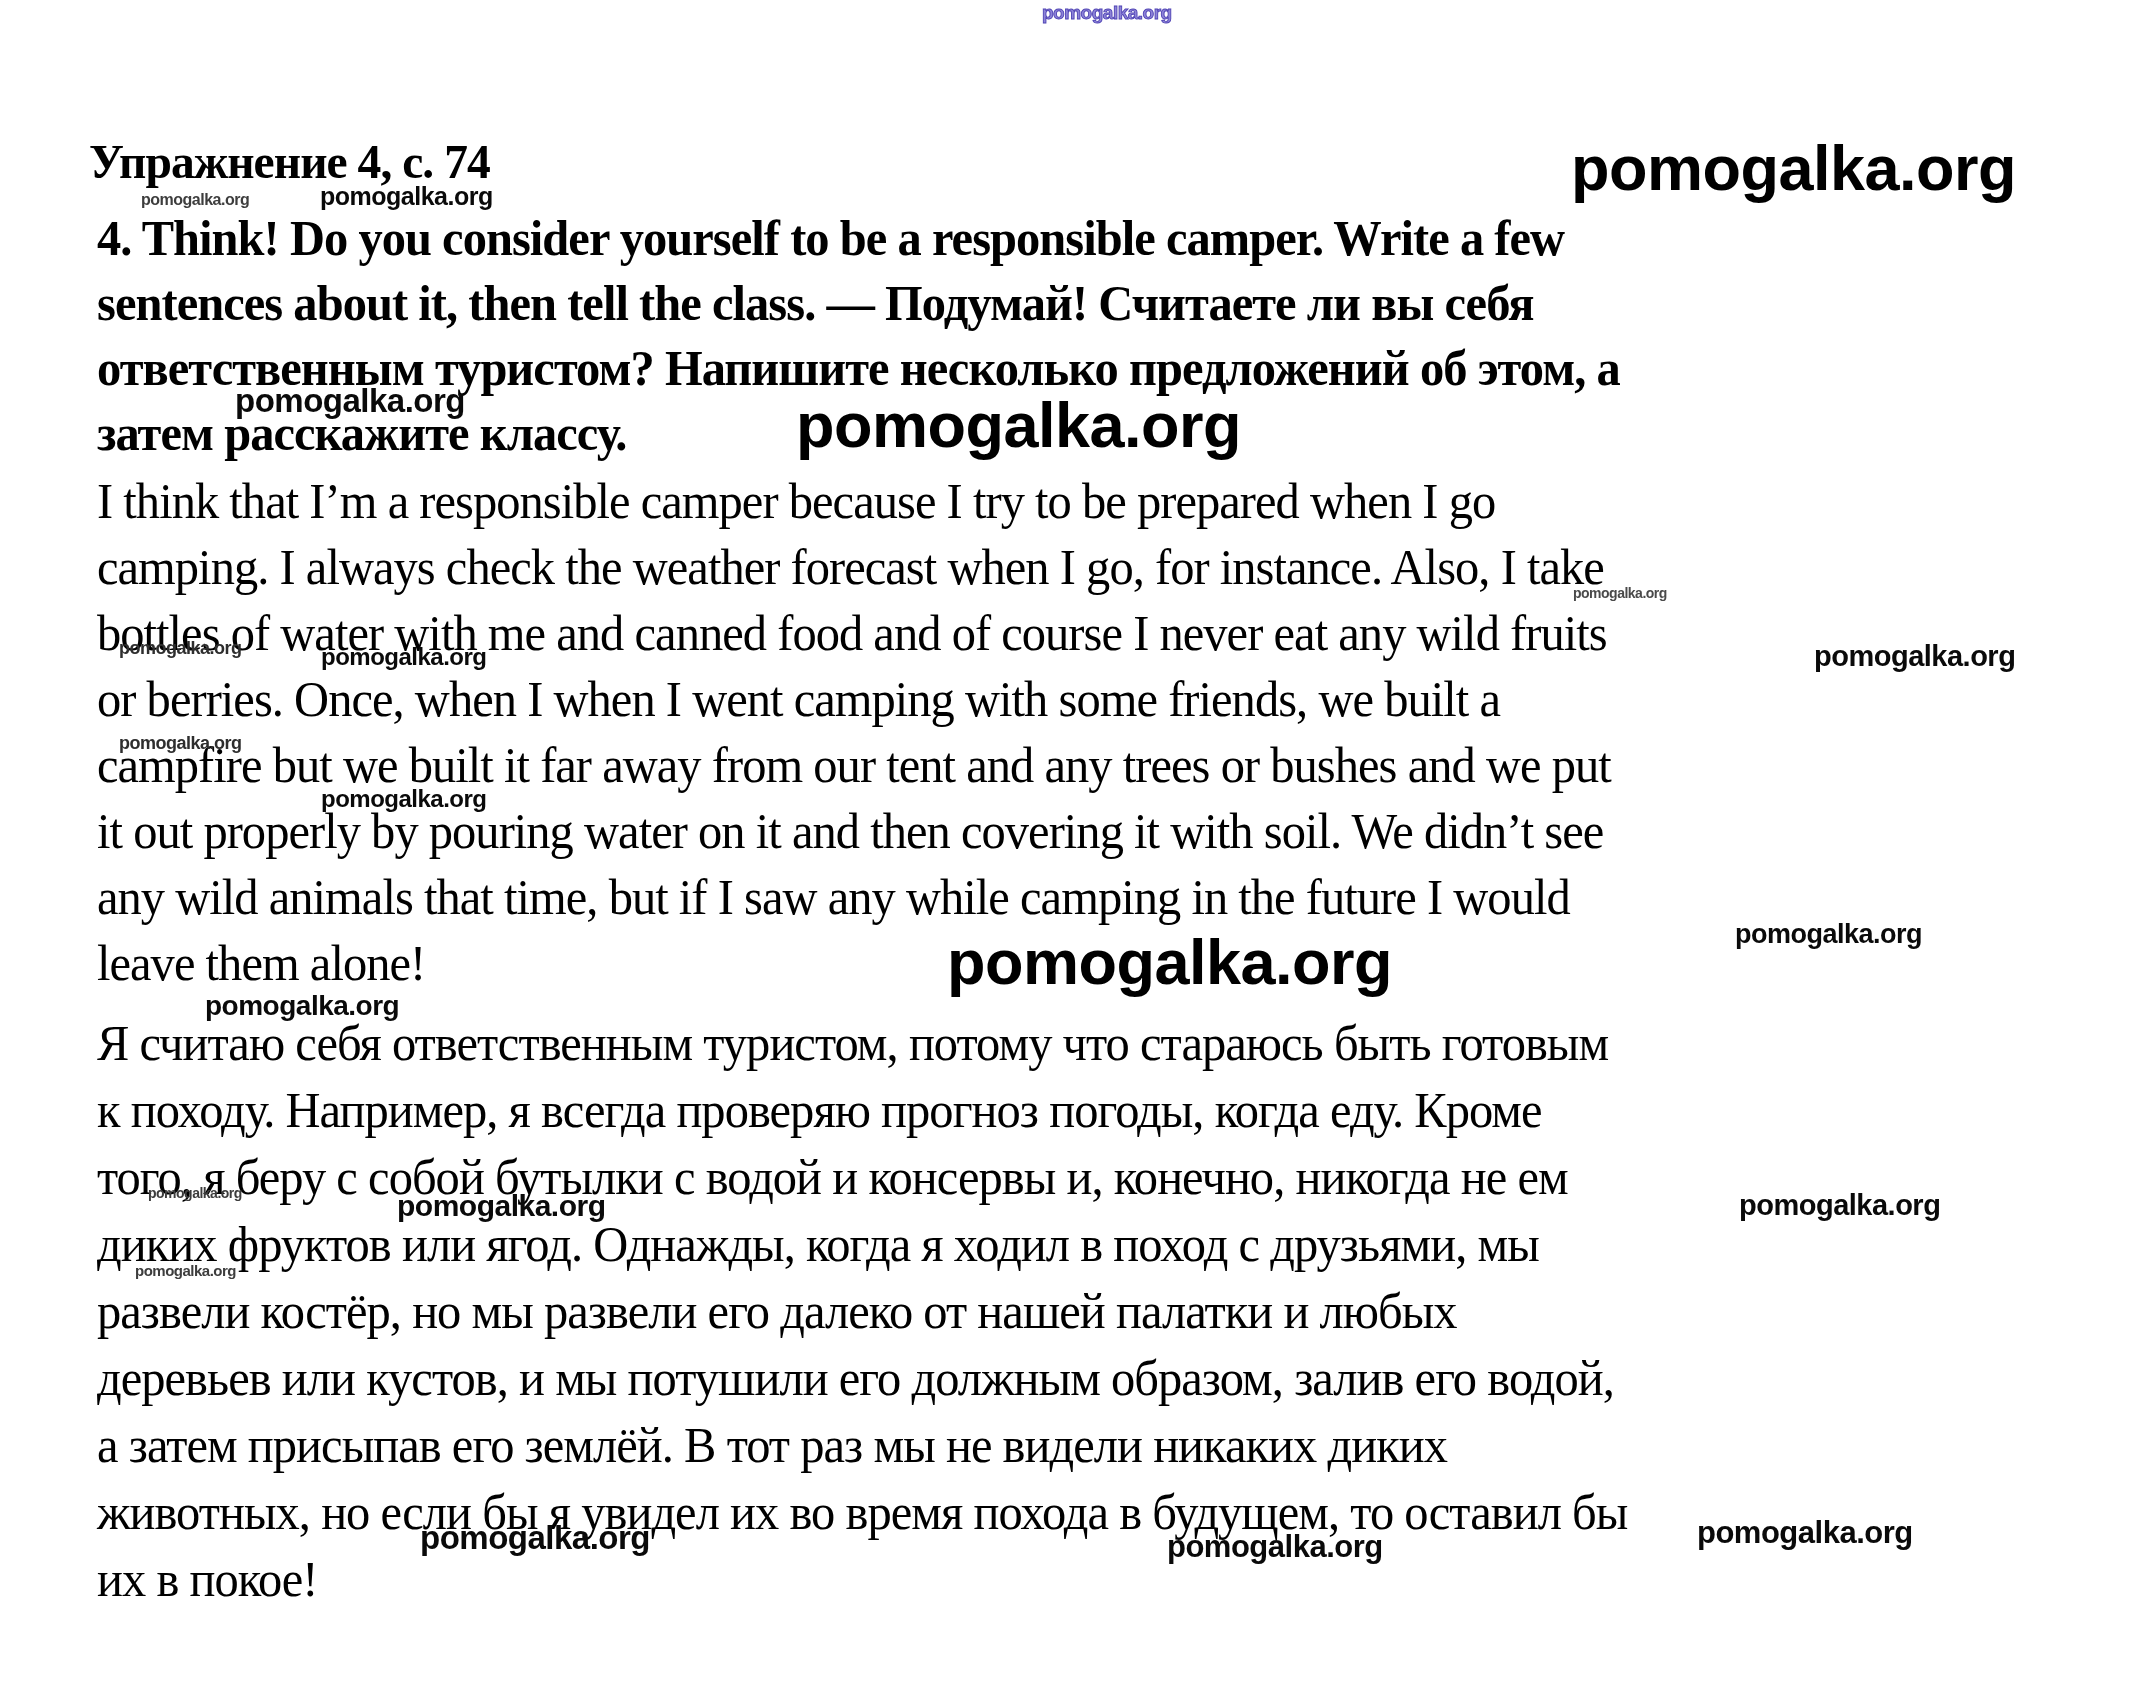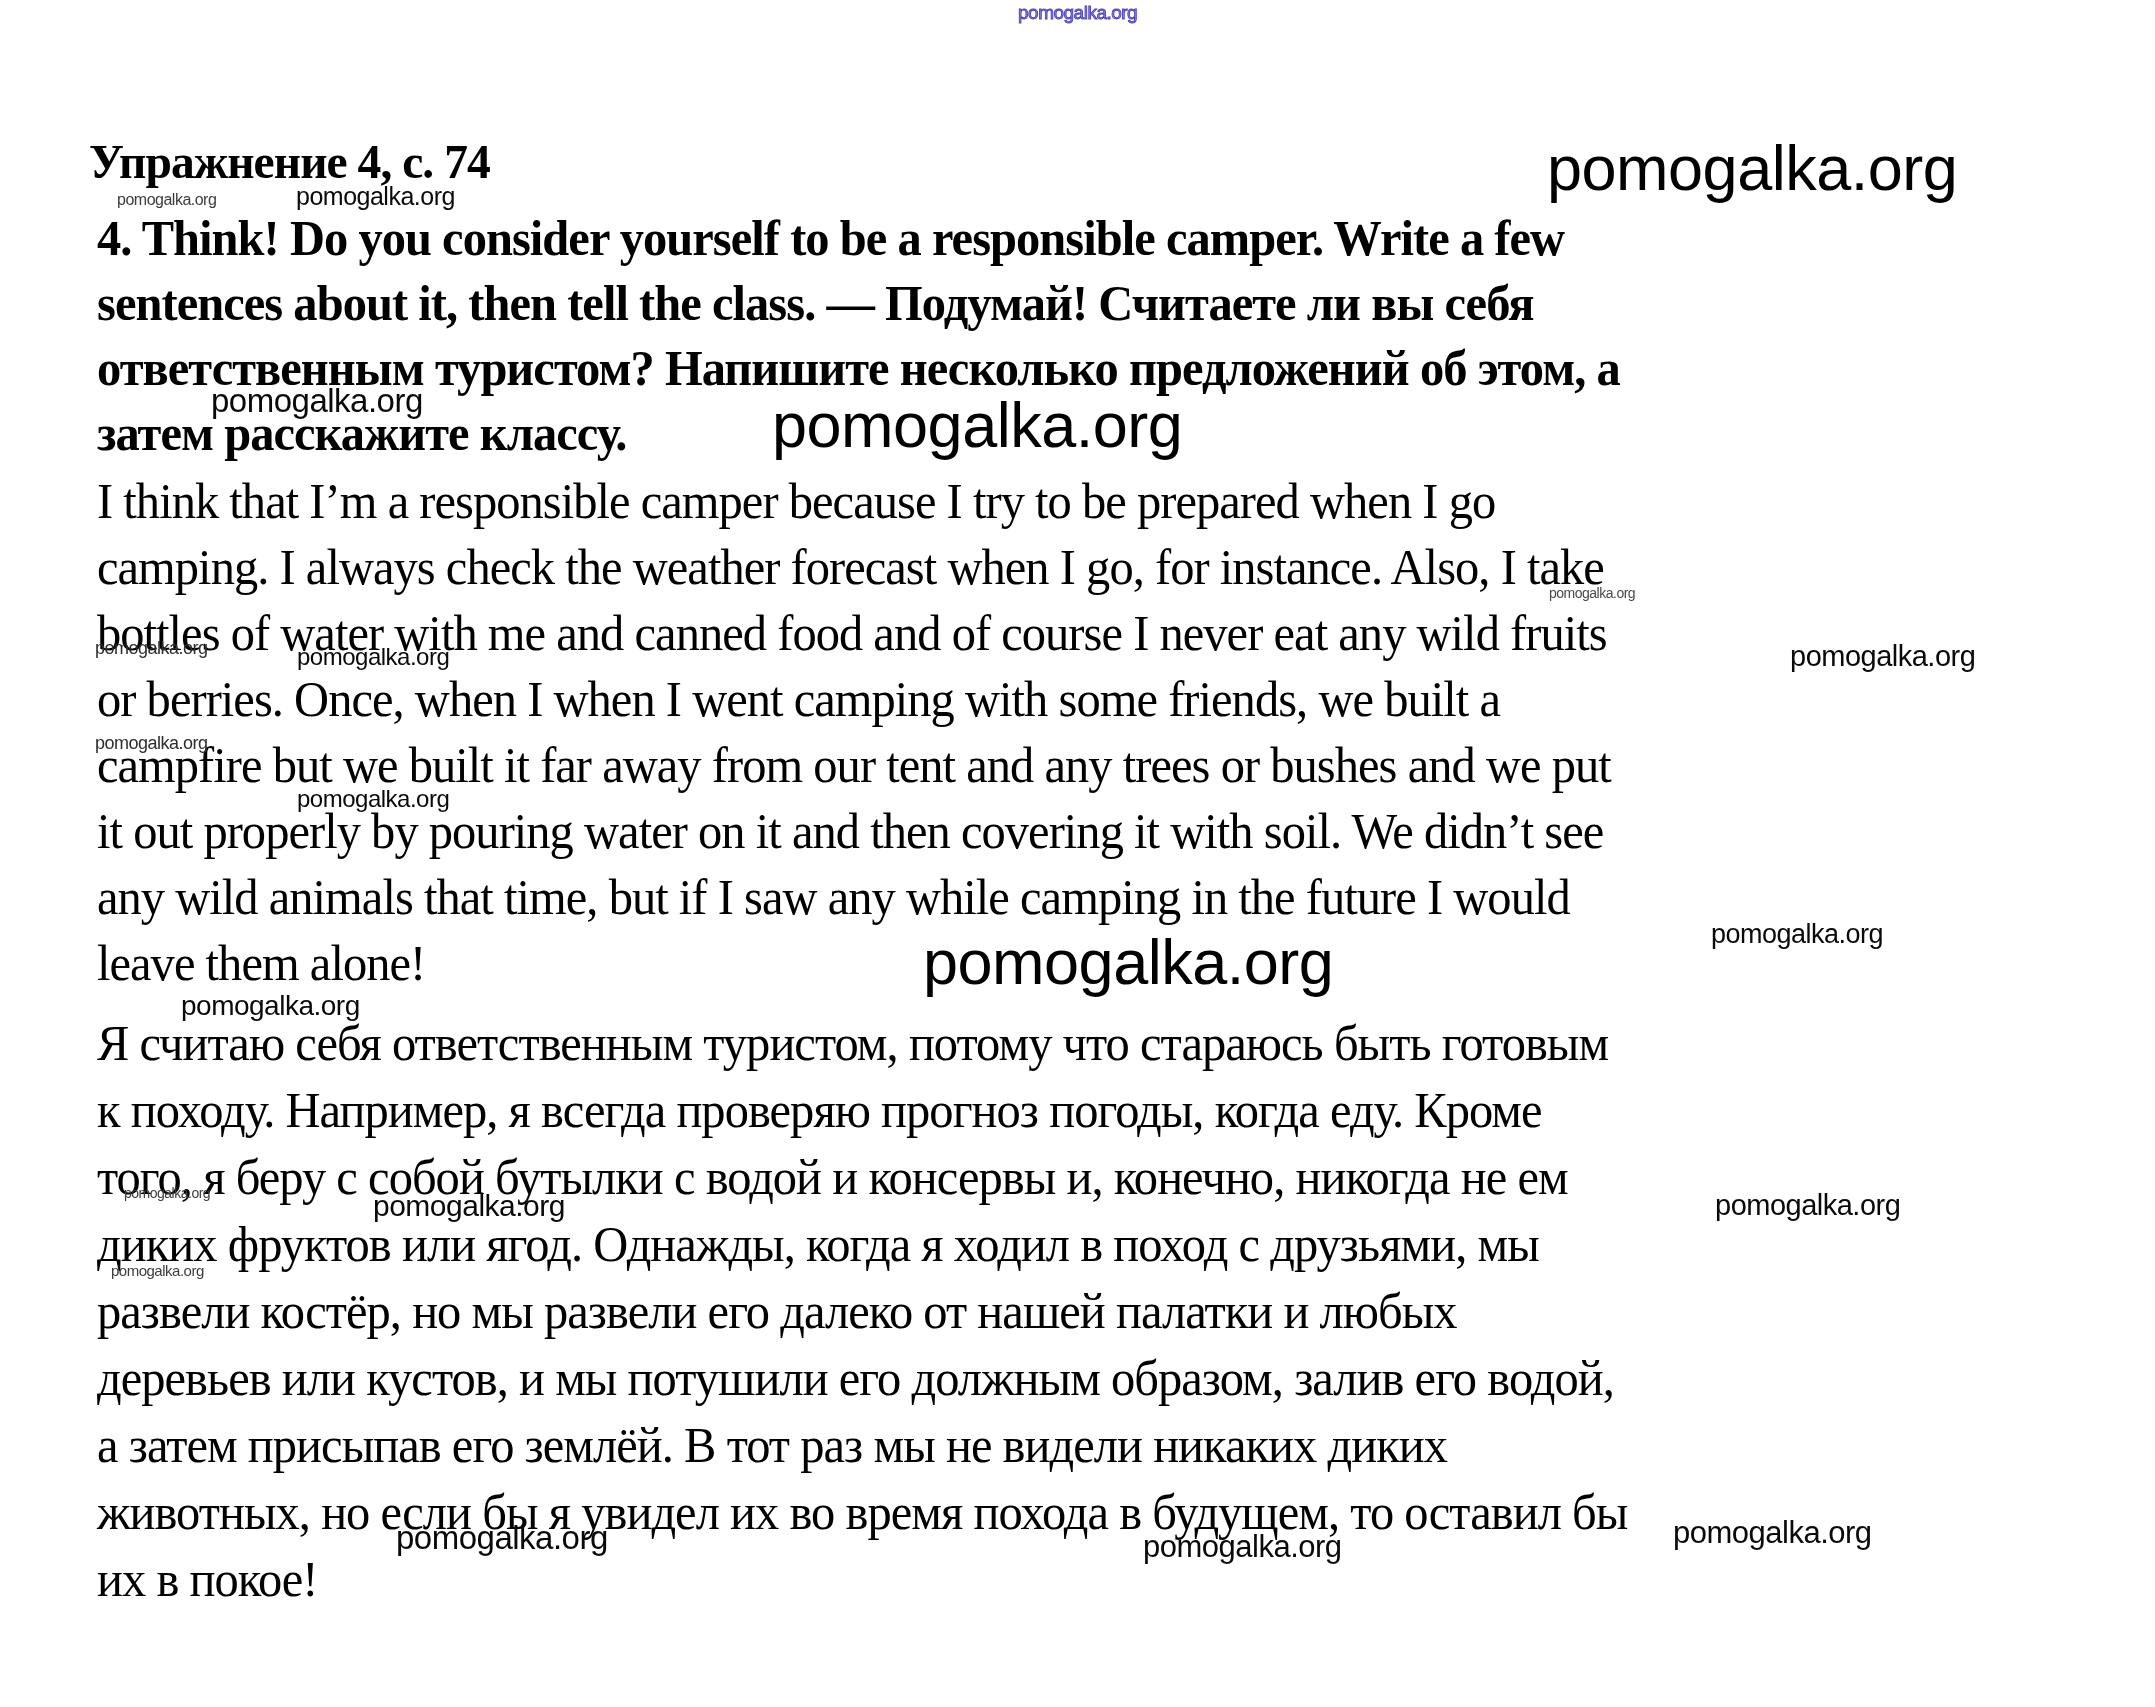--- a/index.html
+++ b/index.html
@@ -53,21 +53,22 @@
     top: 1010px;
     font-size: 51px;
   }
   .ru-block .line { line-height: 67px; height: 67px; }
   .wm {
     position: absolute;
     font-family: "Liberation Sans", sans-serif;
     line-height: 1;
     letter-spacing: -0.5px;
     white-space: nowrap;
-    font-weight: 400;
+    font-weight: 700;
+    margin-left: 24px;
   }
   .wm.outline {
     color: #8d83d8;
     -webkit-text-stroke: 0.9px #4f43b4;
   }
 </style>
 </head>
 <body>
 
 <div class="page">

